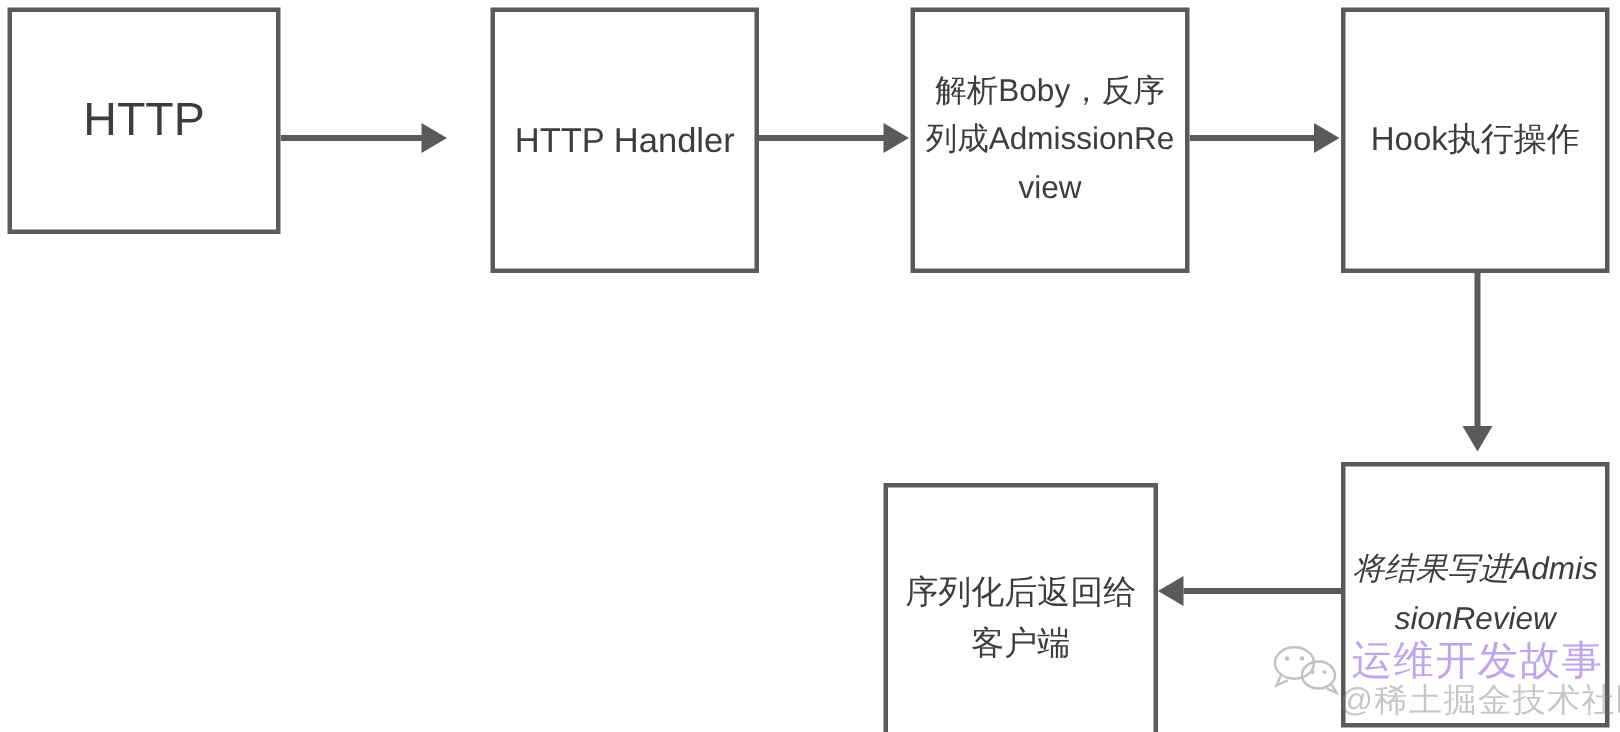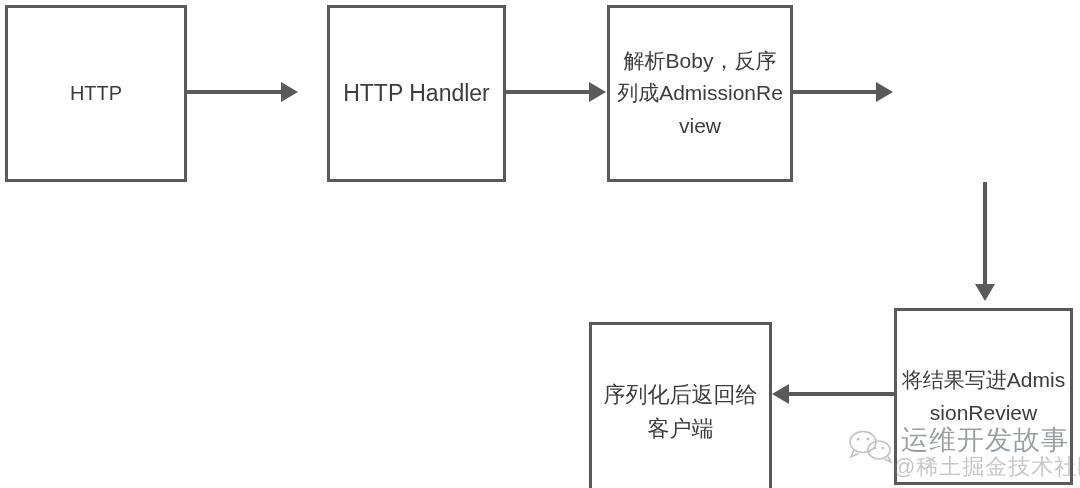--- a/index.html
+++ b/index.html
@@ -31,25 +31,25 @@
     word-break: break-all;
     z-index: 2;
   }
   .node .label {
     display: block;
     width: 100%;
     padding: 0 4px;
     box-sizing: border-box;
   }
   
-  #node-http        { left: 5px;   top: 5px;   width: 182px; height: 177px; font-size: 20px; }
+  #node-http        { left: 5px;   top: 5px;   width: 182px; height: 151px; font-size: 31px; }
   #node-handler     { left: 299px; top: 5px;   width: 179px; height: 177px; font-size: 23px; margin-left: 28px; }
   #node-parse       { left: 607px; top: 5px;   width: 186px; height: 177px; font-size: 21px; }
   #node-hook        { left: 894px; top: 5px;   width: 179px; height: 177px; font-size: 22px; }
-  #node-write       { left: 894px; top: 308px; width: 179px; height: 177px; font-size: 21px; }
+  #node-write       { left: 894px; top: 308px; width: 179px; height: 177px; font-size: 21px; font-style: italic; }
   #node-return      { left: 589px; top: 305px; width: 183px; height: 180px; font-size: 22px; margin-top: 17px; }
 
   
   .conn-line {
     position: absolute;
     background: #5a5a5a;
     z-index: 1;
   }
   .arrow-head {
     position: absolute;
@@ -105,21 +105,21 @@
     left: 0px;
     top: 8px;
     width: 56px;
     height: 36px;
   }
   #watermark .wm-main {
     position: absolute;
     left: 58px;
     top: 2px;
     font-size: 27px;
-    color: #0f172a;
+    color: #6d28d9;
     white-space: nowrap;
     letter-spacing: 1px;
     text-align: right;
   }
   #watermark .wm-sub {
     position: absolute;
     left: 50px;
     top: 32px;
     font-size: 22px;
     color: #7a7a7a;
@@ -137,20 +137,23 @@
   </div>
 
   <div class="node" id="node-handler">
     <span class="label">HTTP Handler</span>
   </div>
 
   <div class="node" id="node-parse">
     <span class="label">解析Boby，反序列成AdmissionReview</span>
   </div>
 
+  <div class="node" id="node-hook">
+    <span class="label">Hook执行操作</span>
+  </div>
 
   <div class="node" id="node-write">
     <span class="label">将结果写进AdmissionReview</span>
   </div>
 
   <div class="node" id="node-return">
     <span class="label">序列化后返回给客户端</span>
   </div>
 
   <div class="conn-line" id="line-1"></div>

